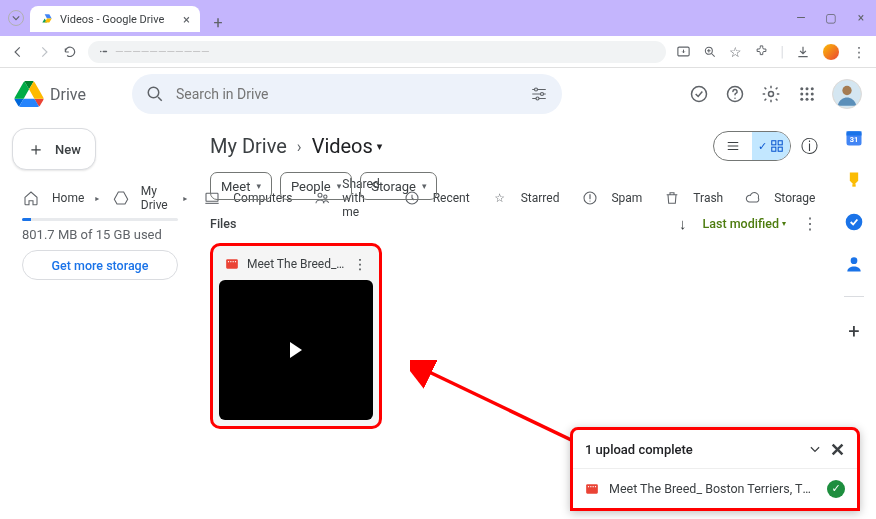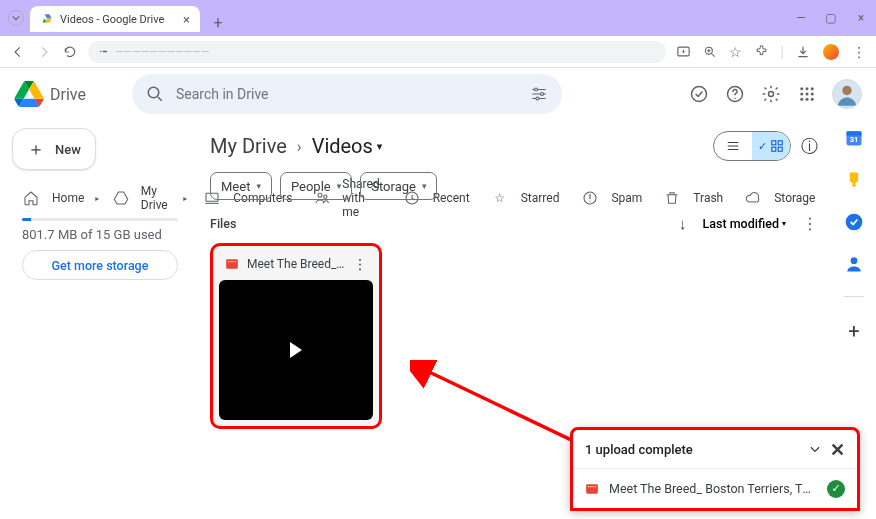--- a/index.html
+++ b/index.html
@@ -64,21 +64,21 @@
   .vt-half.active { background:#c2e7ff; }
   .vt-half.active::before { content:"✓"; font-size:11px; margin-right:3px; color:#0b57d0; }
   .info-icon { font-size:17px; color:#3c4043; cursor:pointer; }
 
   .filters { display:flex; gap:8px; margin:4px 0 14px; }
   .filter-chip { height:28px; border:1px solid #747775; border-radius:7px; padding:0 10px; display:flex; align-items:center; gap:6px; font-size:13px; color:#3c4043; cursor:pointer; }
   .filter-chip::after { content:"▾"; font-size:9px; color:#5f6368; }
 
   .list-hdr { display:flex; align-items:center; font-size:12.5px; color:#3c4043; font-weight:500; margin-bottom:10px; }
   .list-hdr .lh-right { margin-left:auto; display:flex; align-items:center; gap:16px; }
-  .sort-lbl { cursor:pointer; display:flex; align-items:center; gap:3px; color:#000000;justify-content:flex-end; }
+  .sort-lbl { cursor:pointer; display:flex; align-items:center; gap:3px; color:#4d7c0f;justify-content:flex-end; }
   .sort-lbl::after { content:"▾"; font-size:8px; }
   .more-v { cursor:pointer; font-size:16px; color:#5f6368; }
 
   .file-card { width:172px; border-radius:10px; background:#f5f5f5; padding:8px 6px 6px; cursor:pointer; border:3px solid #ff0000; }
   .fc-head { display:flex; align-items:center; gap:8px; padding:2px 6px 8px; font-size:12px; color:#3c4043; }
   .fc-head .more { margin-left:auto; font-size:14px; cursor:pointer; }
   .vid-icon { width:14px; height:14px; }
   .thumb { width:100%; height:140px; background:#000; border-radius:6px; display:flex; align-items:center; justify-content:center; }
   .play-tri { width:0; height:0; border-left:12px solid #fff; border-top:8px solid transparent; border-bottom:8px solid transparent; }
 

